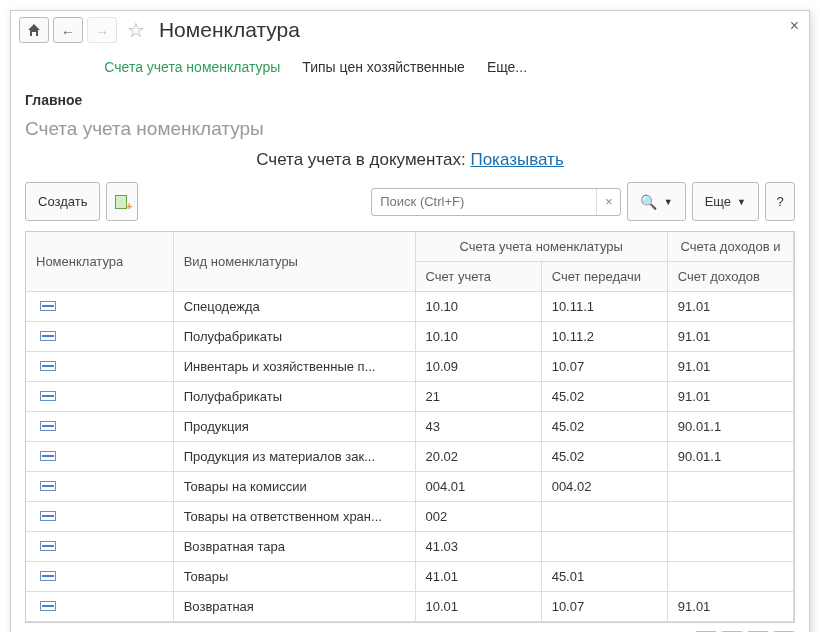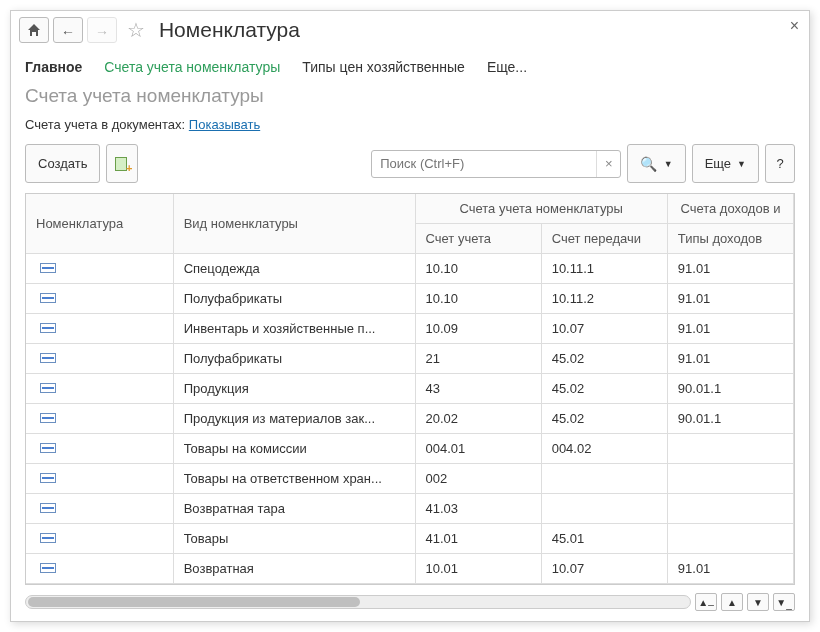--- a/index.html
+++ b/index.html
@@ -6,24 +6,24 @@
   body { font-family: Arial, sans-serif; font-size: 13px; color: #333; background: #fff; padding: 10px; }
   .window { width: 800px; border: 1px solid #ccc; background: #fff; position: relative; box-shadow: 2px 2px 8px rgba(0,0,0,0.15); }
   .titlebar { display: flex; align-items: center; padding: 6px 8px; gap: 4px; }
   .btn-icon { border: 1px solid #bbb; background: #fafafa; border-radius: 3px; height: 26px; min-width: 30px; display: inline-flex; align-items: center; justify-content: center; cursor: pointer; font-size: 14px; color: #555; }
   .btn-icon.disabled { opacity: 0.4; }
   .star { font-size: 20px; color: #aaa; margin: 0 6px; cursor: pointer; }
   .title { font-size: 21px; font-weight: normal; margin-left: 4px; }
   .close-x { position: absolute; right: 10px; top: 6px; font-size: 16px; color: #666; cursor: pointer; }
   .tabs { display: flex; gap: 22px; padding: 6px 14px 0 14px; font-size: 14px; }
   .tab { cursor: pointer; padding: 4px 0; }
-  .tab.bold { font-weight: bold; }
+  .tab.bold { font-weight: bold; margin-top: 33px; }
   .tab.active { color: #2e9e5b; }
   .subtitle { font-size: 19px; color: #999; padding: 6px 14px 4px 14px; }
-  .filter-row { padding: 6px 14px; font-size: 13px; }
+  .filter-row { padding: 6px 14px; font-size: 17px; text-align: center; }
   .filter-row a { color: #1a6fb0; text-decoration: underline; cursor: pointer; }
   .toolbar { display: flex; align-items: center; gap: 6px; padding: 6px 14px 10px 14px; }
   .btn { border: 1px solid #bbb; background: #fafafa; border-radius: 3px; height: 39px; padding: 0 12px; display: inline-flex; align-items: center; justify-content: center; cursor: pointer; font-size: 13px; gap: 4px; }
   .search-wrap { display: flex; border: 1px solid #bbb; border-radius: 3px; height: 28px; flex: 0 0 250px; margin-left: auto; }
   .search-input { border: none; outline: none; padding: 0 8px; flex: 1; font-size: 13px; color: #0f172a; background: transparent; }
   .search-clear { width: 24px; display: flex; align-items: center; justify-content: center; border-left: 1px solid #ddd; cursor: pointer; color: #888; }
   .mag { font-size: 14px; }
   .caret { font-size: 9px; margin-left: 2px; }
   .table-wrap { margin: 0 14px 6px 14px; border: 1px solid #ccc; overflow: hidden; }
   table { width: 100%; border-collapse: collapse; table-layout: fixed; }
@@ -106,21 +106,21 @@
       <thead>
         <tr>
           <th rowspan="2">Номенклатура</th>
           <th rowspan="2">Вид номенклатуры</th>
           <th colspan="2" class="group">Счета учета номенклатуры</th>
           <th class="group">Счета доходов и</th>
         </tr>
         <tr>
           <th>Счет учета</th>
           <th>Счет передачи</th>
-          <th>Типы доходов</th>
+          <th>Счет доходов</th>
         </tr>
       </thead>
       <tbody id="tbody">
           <tr>
             <td class="icon-cell"><span class="row-icon"></span></td>
             <td>Спецодежда</td>
             <td>10.10</td>
             <td>10.11.1</td>
             <td>91.01</td>
           </tr>

